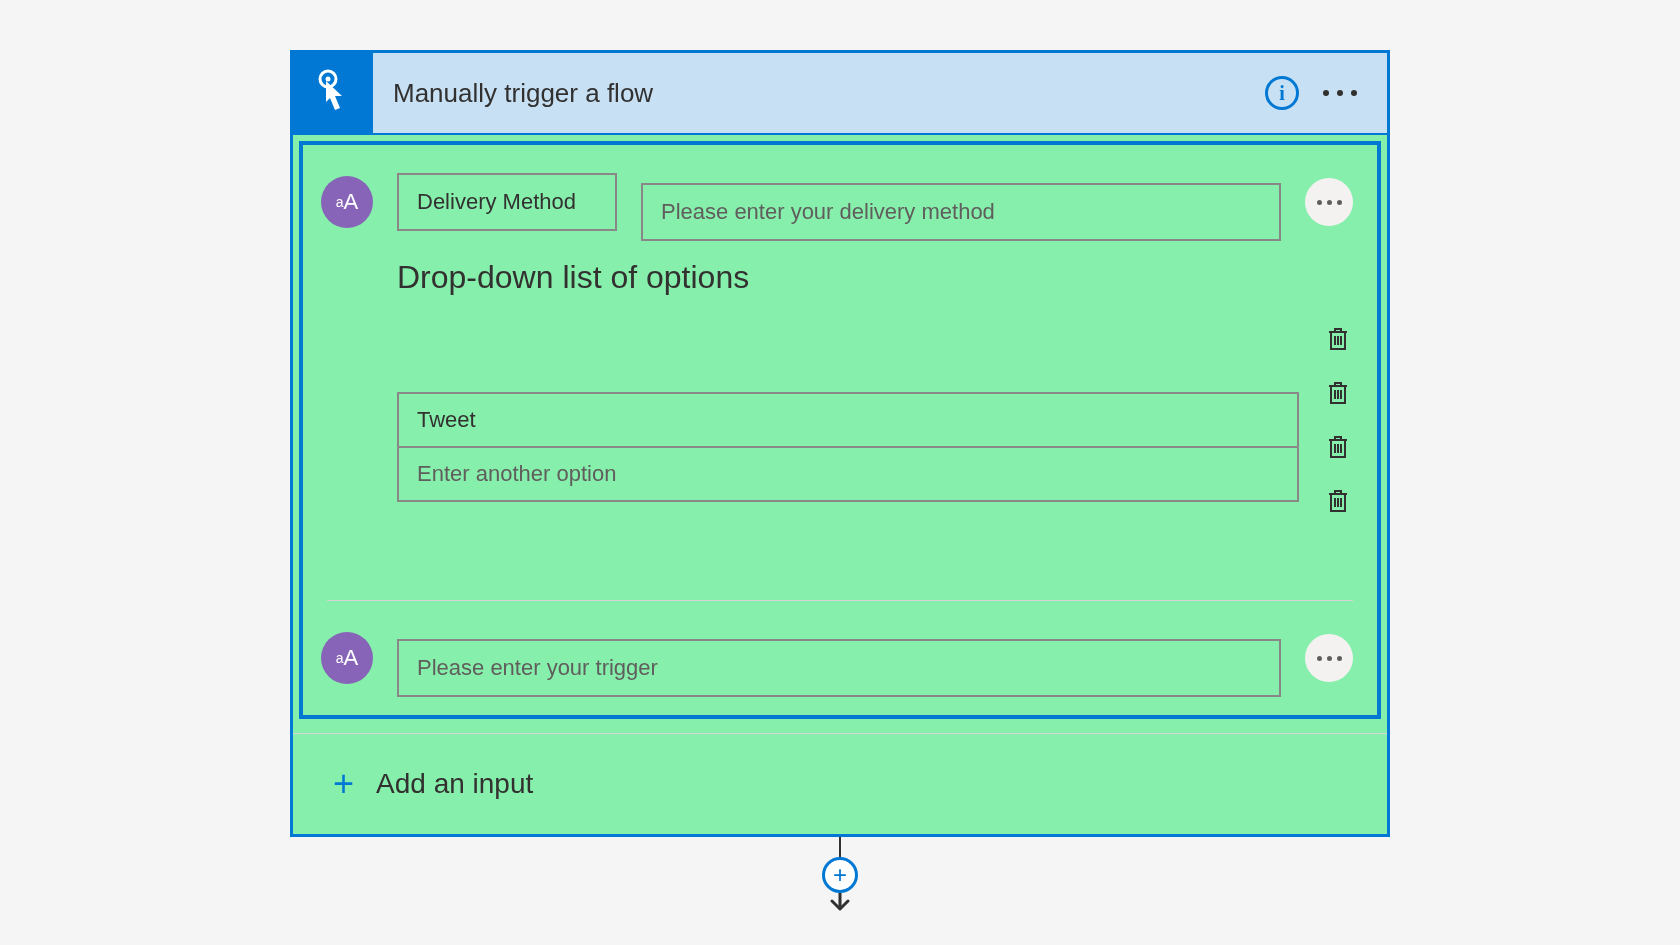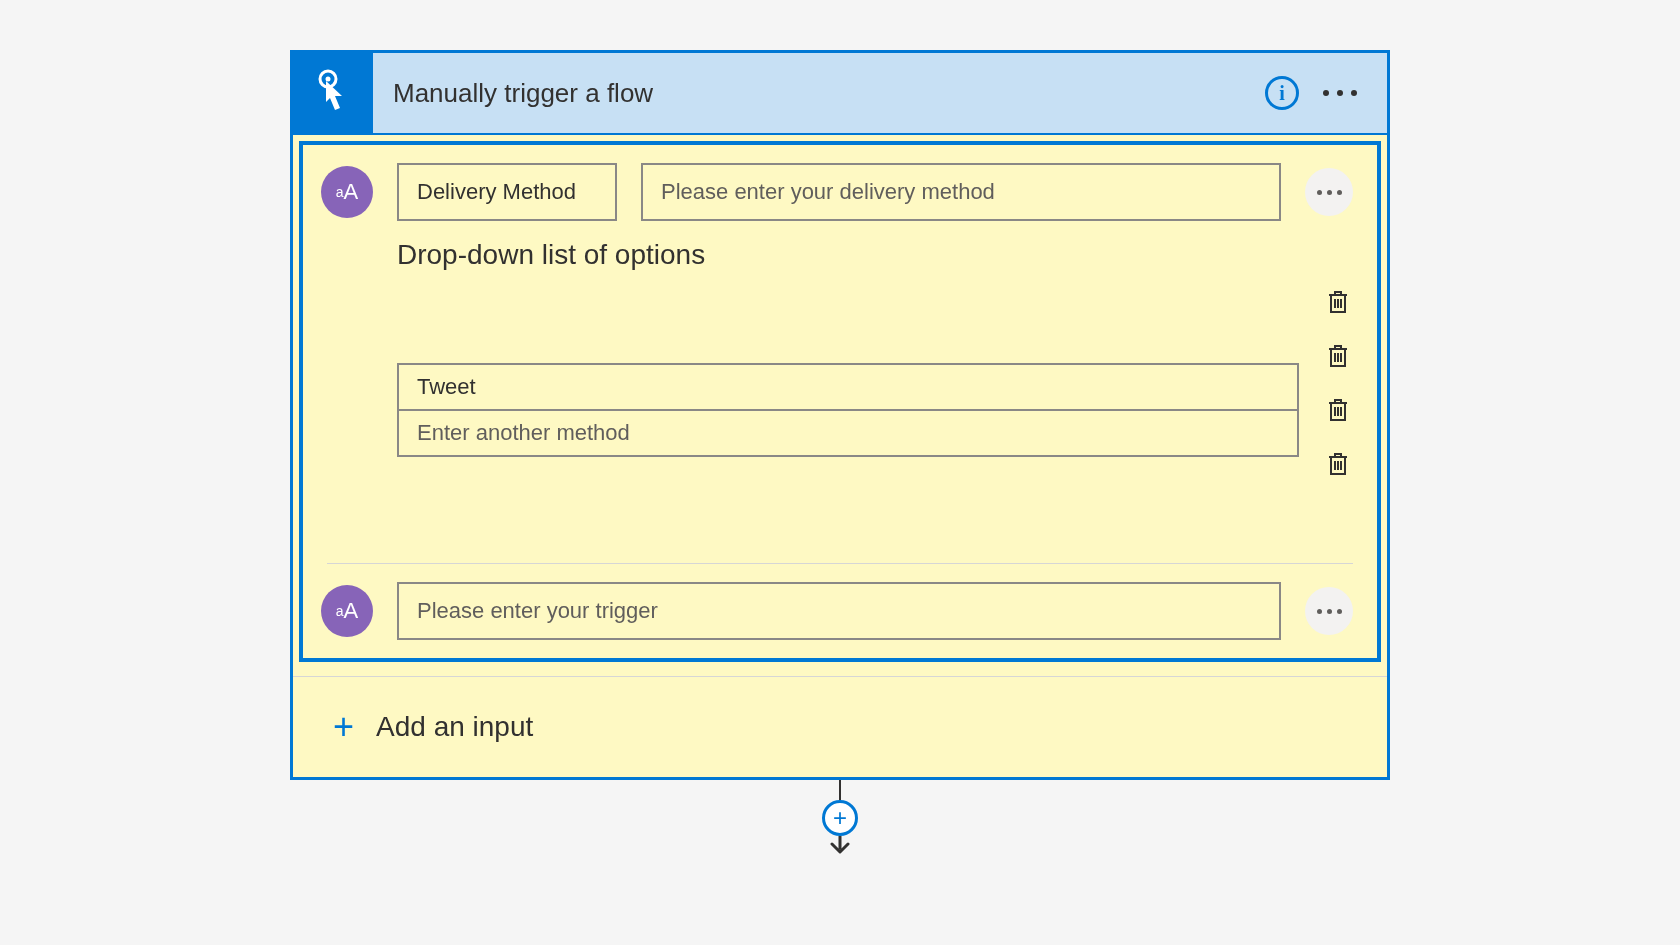--- a/index.html
+++ b/index.html
@@ -7,21 +7,21 @@
       background: #f5f5f5;
       font-family: 'Segoe UI', Tahoma, Geneva, sans-serif;
       display: flex;
       flex-direction: column;
       align-items: center;
       padding: 50px 20px;
       min-height: 945px;
     }
     .card {
       width: 1100px;
-      background: #fef9c3;
+      background: #86efac;
       border: 3px solid #0078d4;
     }
     .card-header {
       display: flex;
       align-items: center;
       background: #c7e0f4;
       border-bottom: 2px solid #0078d4;
     }
     .header-icon-box {
       width: 80px;
@@ -95,44 +95,44 @@
     .type-badge .big-a { font-size: 22px; line-height: 1; }
     .name-field, .desc-field {
       height: 58px;
       border: 2px solid #8a8886;
       display: flex;
       align-items: center;
       padding: 12px 18px;
       font-size: 22px;
     }
     .name-field { width: 220px; color: #323130; }
-    .desc-field { flex: 1; color: #605e5c; }
+    .desc-field { flex: 1; color: #605e5c; margin-top: 20px; }
     .row-menu {
       width: 48px;
       height: 48px;
       border-radius: 50%;
       background: #f3f2f1;
       display: flex;
       align-items: center;
       justify-content: center;
       gap: 5px;
       cursor: pointer;
       flex-shrink: 0;
     }
     .row-menu span {
       width: 5px;
       height: 5px;
       border-radius: 50%;
       background: #605e5c;
     }
     .dropdown-section { padding-left: 76px; padding-top: 18px; }
     .dropdown-label {
-      font-size: 28px;
+      font-size: 32px;
       color: #323130;
-      margin-bottom: 4px;
+      margin-bottom: 16px;
     }
     .option-row-wrap {
       display: flex;
       align-items: center;
       gap: 24px;
     }
     .options-list {
       flex: 1;
       border: 2px solid #8a8886;
     }
@@ -140,21 +140,21 @@
       display: flex;
       flex-direction: column;
       gap: 0;
     }
     .option-row {
       display: flex;
       align-items: center;
     }
     .option-input {
       flex: 1;
-      height: 46px;
+      height: 54px;
       border: 2px solid #8a8886;
       border-left: none;
       border-right: none;
       padding: 0 18px;
       font-size: 22px;
       color: #323130;
       display: flex;
       align-items: center;
       margin-top: -2px;
     }
@@ -261,21 +261,21 @@
 
       <div class="dropdown-section">
         <div class="dropdown-label">Drop-down list of options</div>
         <div class="options-wrap">
           <div class="option-row-wrap">
             <div class="options-list">
               <div class="option-row">
                 <div class="option-input">Tweet</div>
               </div>
               <div class="option-row">
-                <div class="option-input placeholder-input">Enter another method</div>
+                <div class="option-input placeholder-input">Enter another option</div>
               </div>
             </div>
             <div style="display:flex;flex-direction:column;">
               <div class="trash-btn">
                 <svg width="22" height="26" viewBox="0 0 22 26">
                     <path d="M2 6 h18 M8 6 V3 h6 v3 M4 6 v17 h14 V6 M8 10 v9 M11 10 v9 M14 10 v9" stroke="#323130" stroke-width="2" fill="none"></path>
                   </svg>
               </div>
               <div class="trash-btn">
                 <svg width="22" height="26" viewBox="0 0 22 26">

